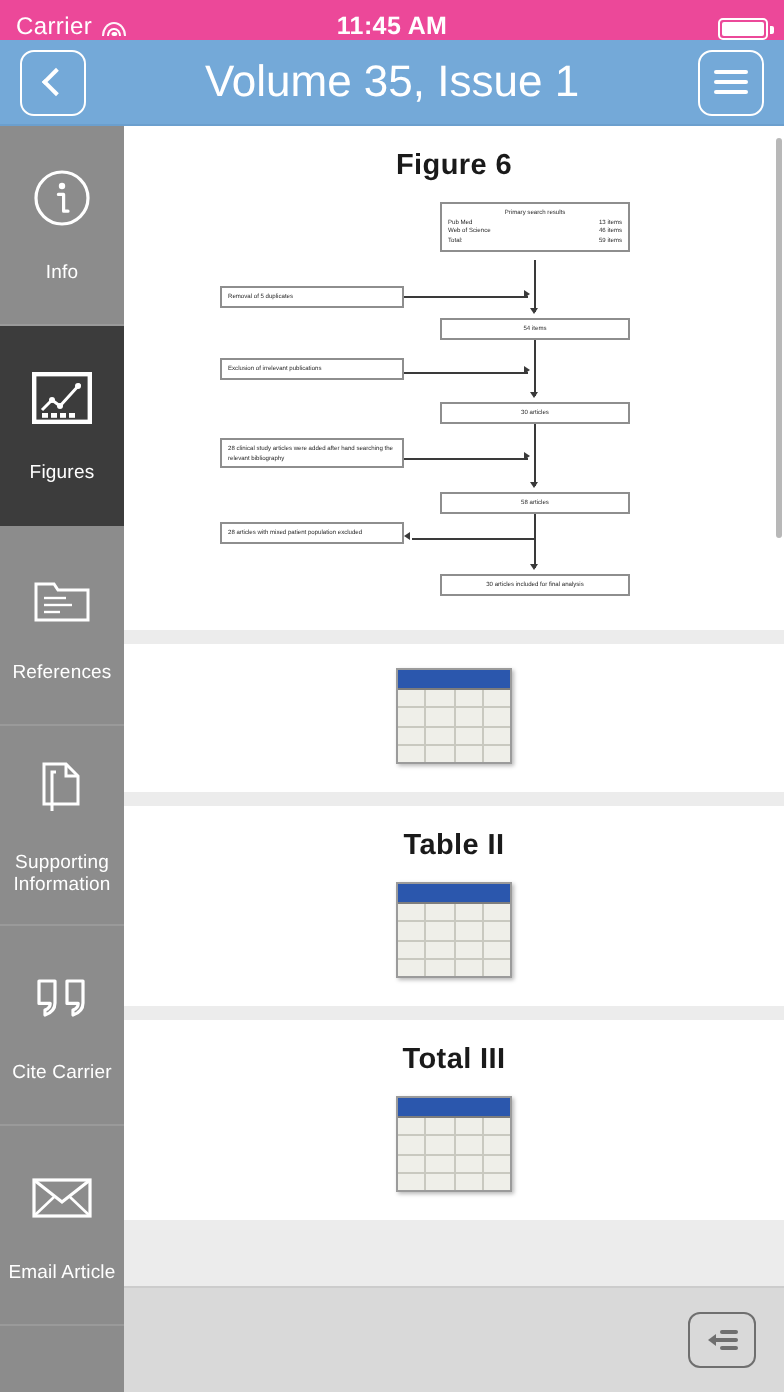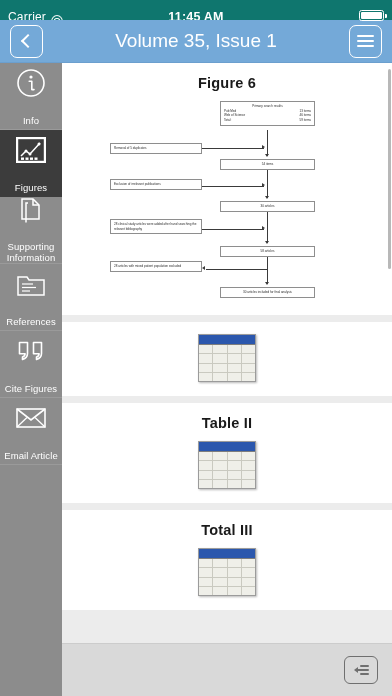--- a/index.html
+++ b/index.html
@@ -5,22 +5,22 @@
   * { margin:0; padding:0; box-sizing:border-box; }
   html,body{
     width:392px; height:696px; overflow:hidden;
     font-family:"Liberation Sans", sans-serif;
     background:#e9e9e9;
   }
   #app{ position:relative; width:392px; height:696px; overflow:hidden; }
 
   
   .statusbar{
-    height:20px; background:#0f766e; color:#fff;
-    display:flex; align-items:flex-start; padding:10px 8px;
+    height:20px; background:#ec4899; color:#fff;
+    display:flex; align-items:flex-end; padding:0 8px;
     font-size:12px; letter-spacing:.2px; position:relative;
   }
   .sb-left{ display:flex; align-items:center; gap:5px; }
   .sb-carrier{ font-size:12px; }
   .wifi-icon{ display:inline-block; width:12px; height:10px; position:relative; }
   .wifi-icon i{
     position:absolute; left:50%; bottom:0; transform:translateX(-50%);
     border:1.4px solid #fff; border-bottom:none; border-radius:50% 50% 0 0 / 100% 100% 0 0;
   }
   .wifi-icon i.a{ width:12px; height:7px; opacity:.95;}
@@ -52,34 +52,34 @@
     cursor:pointer; flex:none;
   }
   .chev{
     width:10px; height:10px; border-left:2.2px solid #fff; border-bottom:2.2px solid #fff;
     transform:rotate(45deg); margin-left:3px;
   }
   .hamb{ width:17px; display:flex; flex-direction:column; gap:3.2px; }
   .hamb span{ display:block; height:2.2px; background:#fff; border-radius:1px; }
   .nav-title{
     position:absolute; left:0; right:0; text-align:center; color:#fff;
-    font-size:19px; font-weight:400; pointer-events:none;
+    font-size:22px; font-weight:400; pointer-events:none;
   }
   .nav-right{ margin-left:auto; z-index:2; }
 
   
   .content-row{ display:flex; height:633px; }
 
   
   .sidebar{
     width:62px; background:#8c8c8c; flex:none; position:relative;
     display:flex; flex-direction:column; overflow:hidden;
   }
   .side-item{
-    height:67px; display:flex; flex-direction:column; align-items:center;
+    height:100px; display:flex; flex-direction:column; align-items:center;
     justify-content:center; gap:16px; cursor:pointer; position:relative;
     border-bottom:1px solid #9a9a9a; color:#ffffff;
   }
   .side-item.active{ background:#3c3c3c; border-bottom-color:#3c3c3c; }
   .side-item.active::after{
     content:""; position:absolute; right:-8px; top:50%; transform:translateY(-50%);
     width:0;height:0; border-top:9px solid transparent; border-bottom:9px solid transparent;
     border-left:9px solid #3c3c3c;
   }
   .side-label{
@@ -231,50 +231,50 @@
               <rect x="9.5" y="20.5" width="3" height="2.4" fill="#fff"></rect>
               <rect x="14" y="20.5" width="3" height="2.4" fill="#fff"></rect>
               <rect x="18.5" y="20.5" width="3" height="2.4" fill="#fff"></rect>
             </svg>
         </span>
         <span class="side-label">Figures</span>
       </div>
 
       <div class="side-item">
         <span class="side-icon">
-          <svg width="30" height="28" viewBox="0 0 30 28">
-              <path d="M6 2h11l6 6v14H6z" fill="none" stroke="#fff" stroke-width="1.5"></path>
-              <path d="M17 2v6h6" fill="none" stroke="#fff" stroke-width="1.5"></path>
-              <path d="M10 25.5V6h2" fill="none" stroke="#fff" stroke-width="1.5"></path>
-            </svg>
-        </span>
-        <span class="side-label">Supporting Information</span>
-      </div>
-
-      <div class="side-item">
-        <span class="side-icon">
           <svg width="30" height="26" viewBox="0 0 30 26">
               <path d="M2 6h9l2 3h15v15H2z" fill="none" stroke="#fff" stroke-width="1.5"></path>
               <line x1="6" y1="13" x2="17" y2="13" stroke="#fff" stroke-width="1.2"></line>
               <line x1="6" y1="16.5" x2="20" y2="16.5" stroke="#fff" stroke-width="1.2"></line>
               <line x1="6" y1="20" x2="14" y2="20" stroke="#fff" stroke-width="1.2"></line>
             </svg>
         </span>
         <span class="side-label">References</span>
       </div>
 
+      <div class="side-item">
+        <span class="side-icon">
+          <svg width="30" height="28" viewBox="0 0 30 28">
+              <path d="M6 2h11l6 6v14H6z" fill="none" stroke="#fff" stroke-width="1.5"></path>
+              <path d="M17 2v6h6" fill="none" stroke="#fff" stroke-width="1.5"></path>
+              <path d="M10 25.5V6h2" fill="none" stroke="#fff" stroke-width="1.5"></path>
+            </svg>
+        </span>
+        <span class="side-label">Supporting Information</span>
+      </div>
+
 
       <div class="side-item">
         <span class="side-icon">
           <svg width="30" height="24" viewBox="0 0 30 24">
               <path d="M3.5 3.5h8v11c0 3.5-2 5-5 6v-2.5c2-.7 2.6-1.7 2.6-3.3H3.5z" fill="none" stroke="#fff" stroke-width="1.6" stroke-linejoin="round"></path>
               <path d="M17.5 3.5h8v11c0 3.5-2 5-5 6v-2.5c2-.7 2.6-1.7 2.6-3.3h-5.6z" fill="none" stroke="#fff" stroke-width="1.6" stroke-linejoin="round"></path>
             </svg>
         </span>
-        <span class="side-label">Cite Figures</span>
+        <span class="side-label">Cite Carrier</span>
       </div>
 
       <div class="side-item">
         <span class="side-icon">
           <svg width="32" height="24" viewBox="0 0 32 24">
               <rect x="2" y="3" width="28" height="18" fill="none" stroke="#fff" stroke-width="1.6"></rect>
               <polyline points="2,3 16,14 30,3" fill="none" stroke="#fff" stroke-width="1.6"></polyline>
               <line x1="2" y1="21" x2="12" y2="11.5" stroke="#fff" stroke-width="1.3"></line>
               <line x1="30" y1="21" x2="20" y2="11.5" stroke="#fff" stroke-width="1.3"></line>
             </svg>

